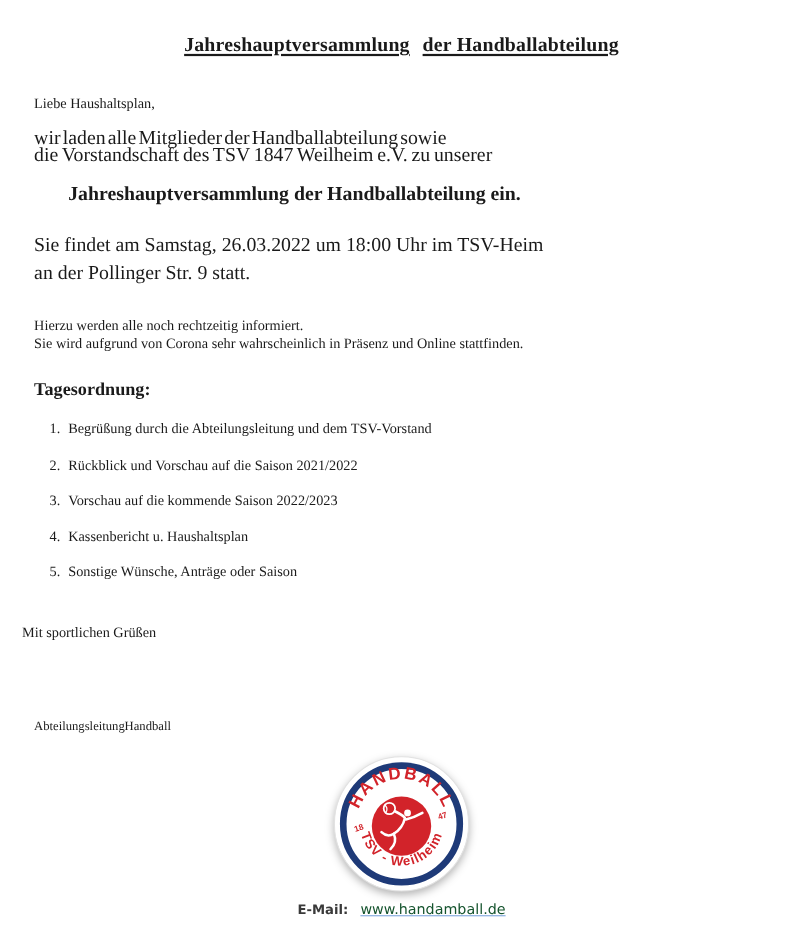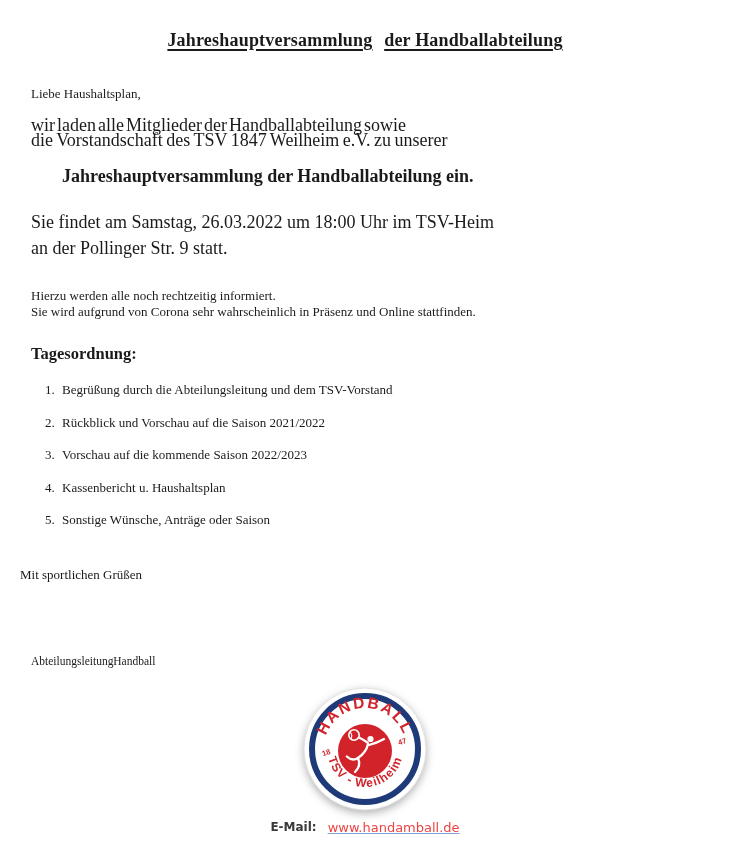--- a/index.html
+++ b/index.html
@@ -55,21 +55,21 @@
   }
   .logo-wrap svg { filter: drop-shadow(0 3px 4px rgba(0,0,0,0.30)); }
   .footer-row {
     position: absolute; top: 820px; left: 0; width: 100%;
     display: flex; justify-content: center; align-items: flex-start; gap: 11px;
     font-family: "DejaVu Sans", sans-serif;
   }
   .email-label { font-size: 12px; font-weight: bold; color: #3a3a3a; }
   .email-link {
     font-size: 13px;
-    color: #ef4444;
+    color: #14532d;
     text-decoration: underline;
     text-decoration-color: #7ea6dd;
     cursor: pointer;
   }
 </style>
 </head>
 <body>
 
 <div class="page">
 

